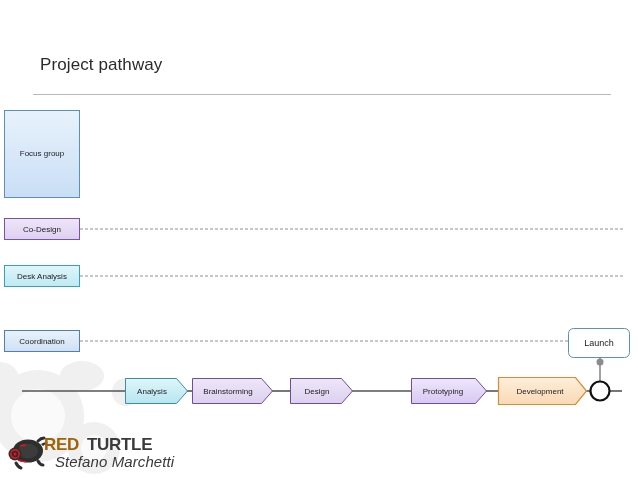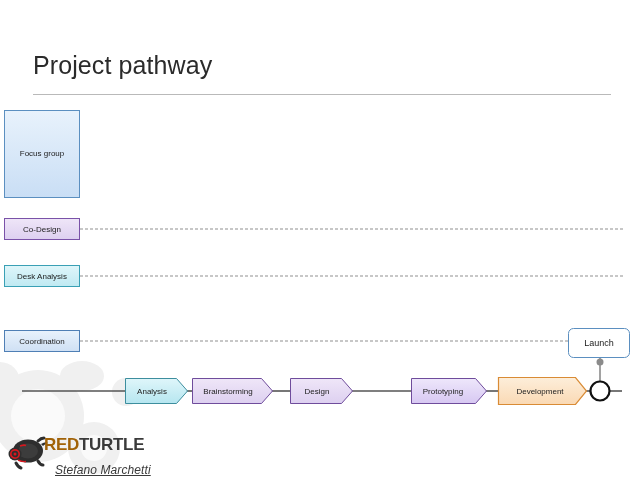--- a/index.html
+++ b/index.html
@@ -26,23 +26,23 @@
     top: 352px;
     width: 180px;
     height: 130px;
     opacity: 1;
     pointer-events: none;
   }
 
   
   #title {
     position: absolute;
-    left: 33px;
+    left: 40px;
     top: 50px;
-    font-size: 25px;
+    font-size: 17px;
     font-weight: 400;
     color: #2b2b2b;
     letter-spacing: 0.1px;
     line-height: 30px;
     white-space: nowrap;
   }
   #title-rule {
     position: absolute;
     left: 33px;
     top: 94px;
@@ -95,31 +95,30 @@
     position: absolute;
     left: 44px;
     top: 435px;
     font-size: 17px;
     font-weight: bold;
     letter-spacing: -0.3px;
     line-height: 19px;
     white-space: nowrap;
   }
   #logo-red { color: #a16207; }
-  #logo-turtle { color: #3a3a3a; }
+  #logo-turtle { color: #3a3a3a; padding-left: 8px; }
   #logo-sub {
     position: absolute;
     left: 55px;
-    top: 463px;
-    font-size: 12px;
+    top: 453px;
+    font-size: 15px;
     font-style: italic;
     color: #3a3a3a;
     white-space: nowrap;
     letter-spacing: 0.1px;
-    text-decoration: underline;
   }
 </style>
 </head>
 <body>
 
 <div id="slide">
 
   <svg id="watermark" viewBox="0 0 180 130" xmlns="http://www.w3.org/2000/svg" aria-hidden="true">
     <g fill="#f0f0f0">
       <circle cx="52" cy="64" r="46"></circle>

